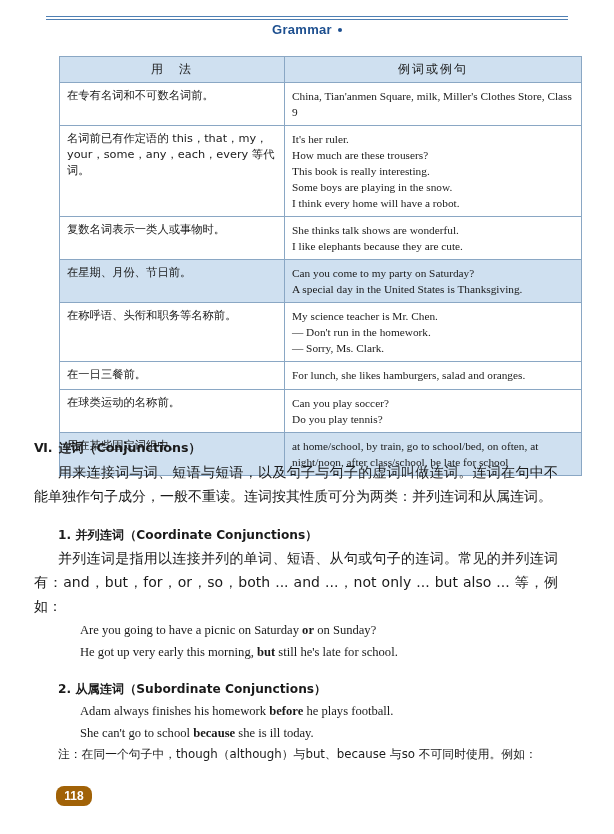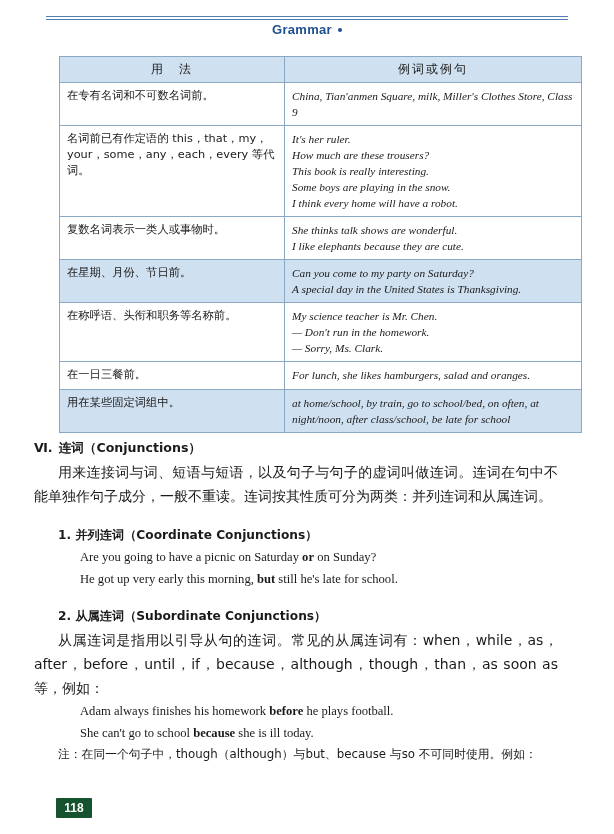--- a/index.html
+++ b/index.html
@@ -90,21 +90,21 @@
     background: #cfe0f0;
     font-size: 12px;
     letter-spacing: 2px;
     padding: 4px 6px;
     color: #1a1a1a;
   }
   .row-blue td { background: #cfe0f0; }
   .row-white td { background: #ffffff; }
   .cn { font-family: "DejaVu Sans", "Liberation Sans", sans-serif; font-size: 11px; line-height: 1.5; }
   .en { font-family: "Liberation Serif", serif; font-size: 11.6px; line-height: 1.45; }
-  .en div { white-space: normal; font-style: italic; }
+  .en div { white-space: normal; }
 
   
   .content {
     position: absolute;
     left: 34px;
     top: 432px;
     width: 524px;
     font-size: 12.4px;
     line-height: 1.62;
   }
@@ -142,25 +142,25 @@
     text-indent: 24px;
     font-family: "DejaVu Sans", "Liberation Sans", sans-serif;
     font-size: 11.8px;
     line-height: 1.72;
   }
 
   
   .page-num {
     position: absolute;
     left: 56px;
-    bottom: 16px;
+    bottom: 28px;
     width: 36px;
     height: 20px;
-    background: #14532d;
-    border-radius: 1px;
+    background: #a16207;
+    border-radius: 8px;
     color: #ffffff;
     font-family: "Liberation Sans", sans-serif;
     font-weight: bold;
     font-size: 12px;
     text-align: center;
     line-height: 20px;
   }
   .bottom-rule {
     position: absolute;
     left: 46px;
@@ -228,49 +228,56 @@
             <div>— Don't run in the homework.</div>
             <div>— Sorry, Ms. Clark.</div>
           </td>
         </tr>
         <tr class="row-white">
           <td class="col-use cn">在一日三餐前。</td>
           <td class="col-ex en">
             <div>For lunch, she likes hamburgers, salad and oranges.</div>
           </td>
         </tr>
+        <tr class="row-white">
+          <td class="col-use cn">在球类运动的名称前。</td>
+          <td class="col-ex en">
+            <div>Can you play soccer?</div>
+            <div>Do you play tennis?</div>
+          </td>
+        </tr>
         <tr class="row-blue">
           <td class="col-use cn">用在某些固定词组中。</td>
           <td class="col-ex en">
             <div>at home/school, by train, go to school/bed, on often, at night/noon, after class/school, be late for school</div>
           </td>
         </tr>
       </tbody>
   </table>
 
   <div class="content">
     <div class="sec-head">
       <span class="num">Ⅵ.</span><span>连词（Conjunctions）</span>
     </div>
     <div class="para">用来连接词与词、短语与短语，以及句子与句子的虚词叫做连词。连词在句中不能单独作句子成分，一般不重读。连词按其性质可分为两类：并列连词和从属连词。</div>
 
     <div class="sub-head">
       <span class="num">1.</span>
       <span>并列连词（Coordinate Conjunctions）</span>
     </div>
+    <div class="para">并列连词是指用以连接并列的单词、短语、从句或句子的连词。常见的并列连词有：and，but，for，or，so，both ... and ...，not only ... but also ... 等，例如：</div>
     <div class="example">
         <div><span>Are you going to have a picnic on Saturday </span><b>or</b><span> on Sunday?</span></div>
         <div><span>He got up very early this morning, </span><b>but</b><span> still he's late for school.</span></div>
       </div>
 
     <div class="sub-head">
       <span class="num">2.</span>
       <span>从属连词（Subordinate Conjunctions）</span>
     </div>
-    <div class="para">从属连词是指用以引导从句的连词。常见的从属连词有：when，while，as，after，before，until，if，because，although，though，than，as soon as 等，例如：</div>
     <div class="example">
         <div><span>Adam always finishes his homework </span><b>before</b><span> he plays football.</span></div>
         <div><span>She can't go to school </span><b>because</b><span> she is ill today.</span></div>
       </div>
 
     <div class="note">注：在同一个句子中，though（although）与but、because 与so 不可同时使用。例如：</div>
   </div>
 
   <div class="bottom-rule"></div>
   <div class="page-num">118</div>

